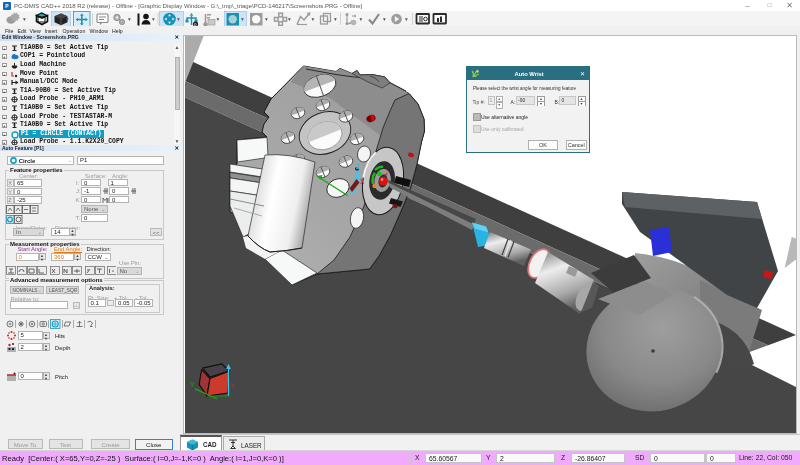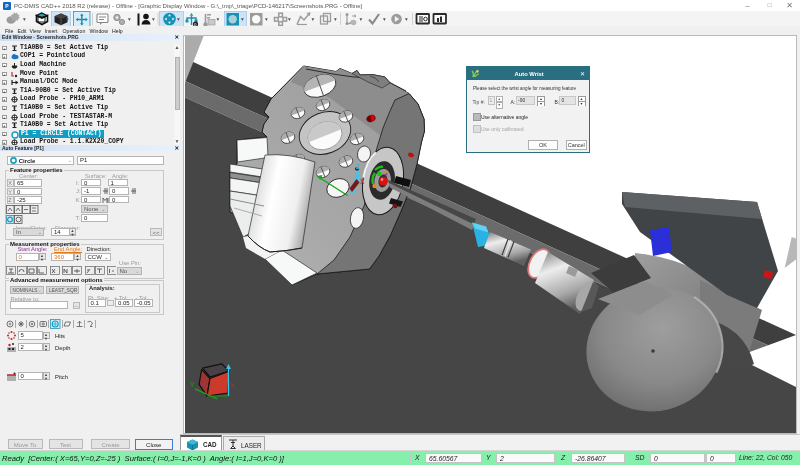--- a/index.html
+++ b/index.html
@@ -38,21 +38,21 @@
   .fldg{position:absolute;background:#d9d9d9;border:1px solid #b4b4b4;font-size:6px;color:#555;
        line-height:7px;padding-left:2px;box-sizing:border-box;white-space:nowrap;}
   .grp{position:absolute;border:1px solid #c8c8c8;}
   .grplbl{position:absolute;font-size:6px;font-weight:bold;color:#111;background:#f0f0f0;padding:0 1px;white-space:nowrap;}
   .spin{position:absolute;width:7px;background:#e8e8e8;border:1px solid #b0b0b0;box-sizing:border-box;}
   .btn{position:absolute;background:#e4e4e4;border:1px solid #b9b9b9;font-size:6px;color:#999;
        text-align:center;box-sizing:border-box;}
   .ibtn{position:absolute;border:1px solid #b9b9b9;background:#ececec;box-sizing:border-box;}
   
   #tabstrip{left:180px;top:434px;width:620px;height:16px;background:#f1f1f1;border-top:1px solid #c8c8c8;}
-  #statusbar{left:0;top:450px;width:800px;height:15px;background:#86efac;border-top:1px solid #d5d5d5;font-style:italic;}
+  #statusbar{left:0;top:450px;width:800px;height:15px;background:#f0abfc;border-top:1px solid #d5d5d5;}
   .scell{position:absolute;top:2px;height:10px;background:#fafafa;border:1px solid #c4c4c4;
          font-size:6.8px;color:#222;line-height:10px;padding-left:3px;box-sizing:border-box;}
   .slbl{position:absolute;top:3px;font-size:6.8px;color:#222;}
 </style>
 </head>
 <body>
  <div id="titlebar" class="abs">
    <div id="appicon" class="abs">P</div>
    <div id="titletext" class="abs">PC-DMIS CAD++ 2018 R2 (release) - Offline - [Graphic Display Window - G:\_tmp\_triage\PCD-146217\Screenshots.PRG - Offline]</div>
    <div class="winbtn abs" style="left:743px;">–</div>

